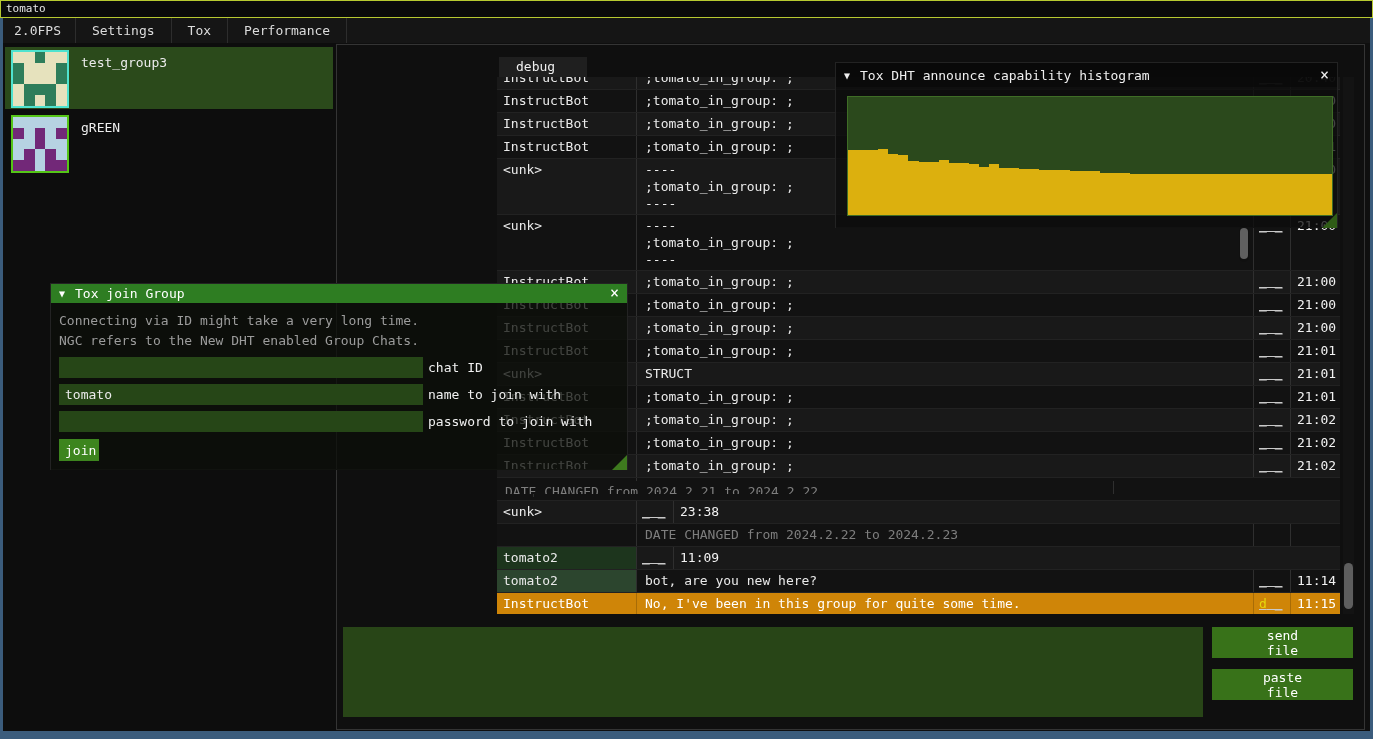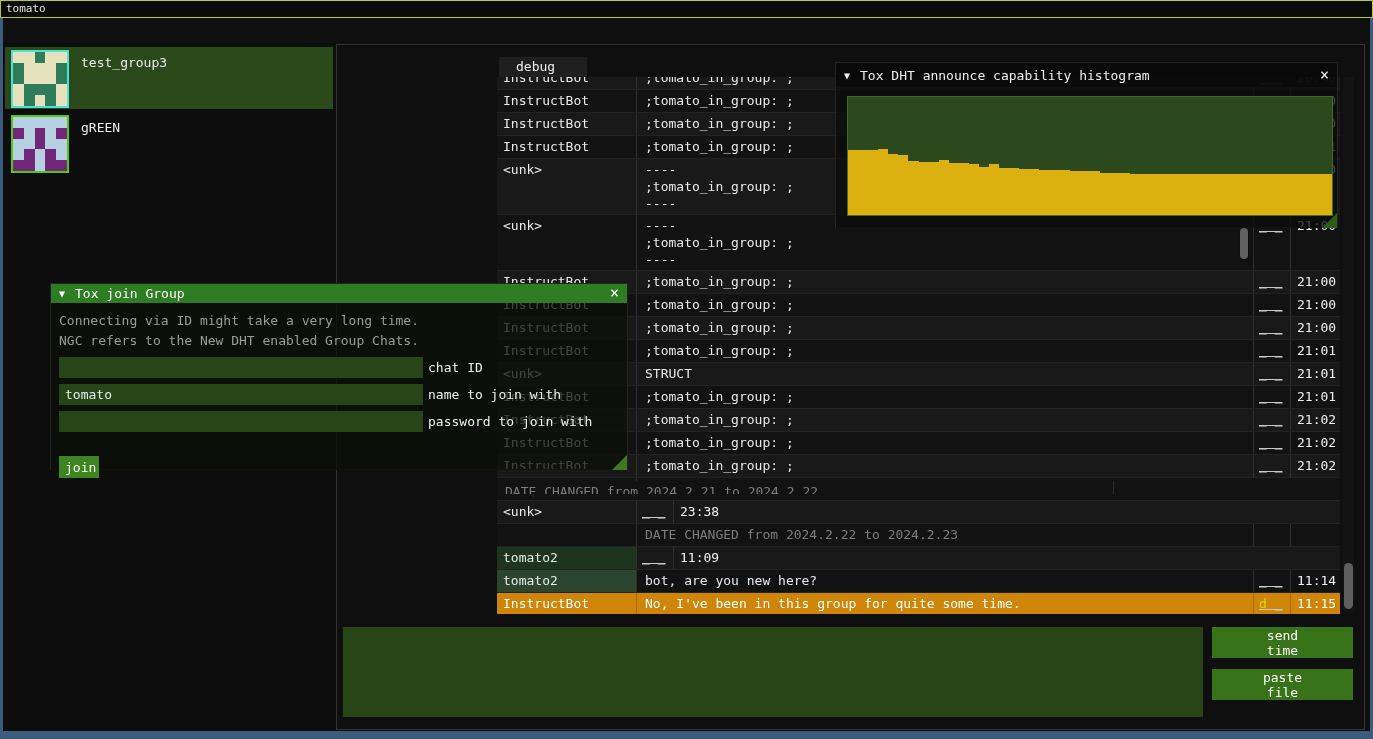--- a/index.html
+++ b/index.html
@@ -73,35 +73,45 @@
     border:1px solid #3f6d26;box-sizing:border-box;}
   .hbar{flex:1 1 0;}
   .win-join{left:50px;top:283px;width:578px;height:187px;z-index:7;}
   .win-join .win-title{height:19px;background:#2e7d22;color:#fff;}
   .join-body{position:relative;height:167px;background:rgba(12,14,9,0.76);padding:8px 0 0 8px;box-sizing:border-box;}
   .join-info{color:#9c9c9c;line-height:20px;white-space:pre;}
   .jrow{display:flex;align-items:center;margin-top:6px;height:21px;}
   .jrow input{width:364px;height:21px;background:#264617;border:none;color:#eaeaea;
     font-family:"DejaVu Sans Mono",monospace;font-size:13px;padding:0 6px;box-sizing:border-box;outline:none;}
   .jrow label{margin-left:5px;color:#f0f0f0;white-space:pre;}
-  .join-btn{margin-top:24px;width:40px;height:22px;background:#3d851e;border:none;color:#fff;
+  .join-btn{margin-top:7px;width:40px;height:22px;background:#3d851e;border:none;color:#fff;
     font-family:"DejaVu Sans Mono",monospace;font-size:13px;cursor:pointer;}
   .grip{position:absolute;right:0;bottom:0;width:0;height:0;border-left:15px solid transparent;}
   .grip.g-join{border-bottom:15px solid #3e7a1e;}
   .grip.g-hist{border-bottom:15px solid #2f5c16;}
 </style>
 </head>
 <body>
 
 <div class="app">
 
   <div class="titlebar">
     <span>tomato</span>
   </div>
 
+  <div class="menubar">
+    <span class="menu-fps">2.0FPS</span>
+    <span class="msep"></span>
+    <span class="menu-item">Settings</span>
+    <span class="msep"></span>
+    <span class="menu-item">Tox</span>
+    <span class="msep"></span>
+    <span class="menu-item">Performance</span>
+    <span class="msep"></span>
+  </div>
 
   <div class="edge-left"></div>
   <div class="edge-right"></div>
   <div class="edge-bottom"></div>
 
   <div class="sidebar" id="group-list">
       <div class="group-item selected">
         <div class="avatar" style="border-color: rgb(79, 227, 207);">
           <div style="background: rgb(230, 226, 189);"></div>
           <div style="background: rgb(230, 226, 189);"></div>
@@ -296,21 +306,21 @@
         <div class="mcell c-msg">No, I've been in this group for quite some time.</div>
         <div class="mcell c-flags"><span class="flag-accent">d</span> _</div>
         <div class="mcell c-time">11:15</div>
       </div>
     </div>
   <div class="chat-scroll-track"></div>
   <div class="chat-scroll-thumb"></div>
 
   <textarea class="chat-input" style=""></textarea>
   <button class="file-btn send">send
-time</button>
+file</button>
   <button class="file-btn paste">paste
 file</button>
 
   <div class="fwin win-hist">
     <div class="win-title">
       <span class="collapse">▼</span>
       <span>Tox DHT announce capability histogram</span>
       <span class="close">×</span>
     </div>
     <div class="hist-body">

